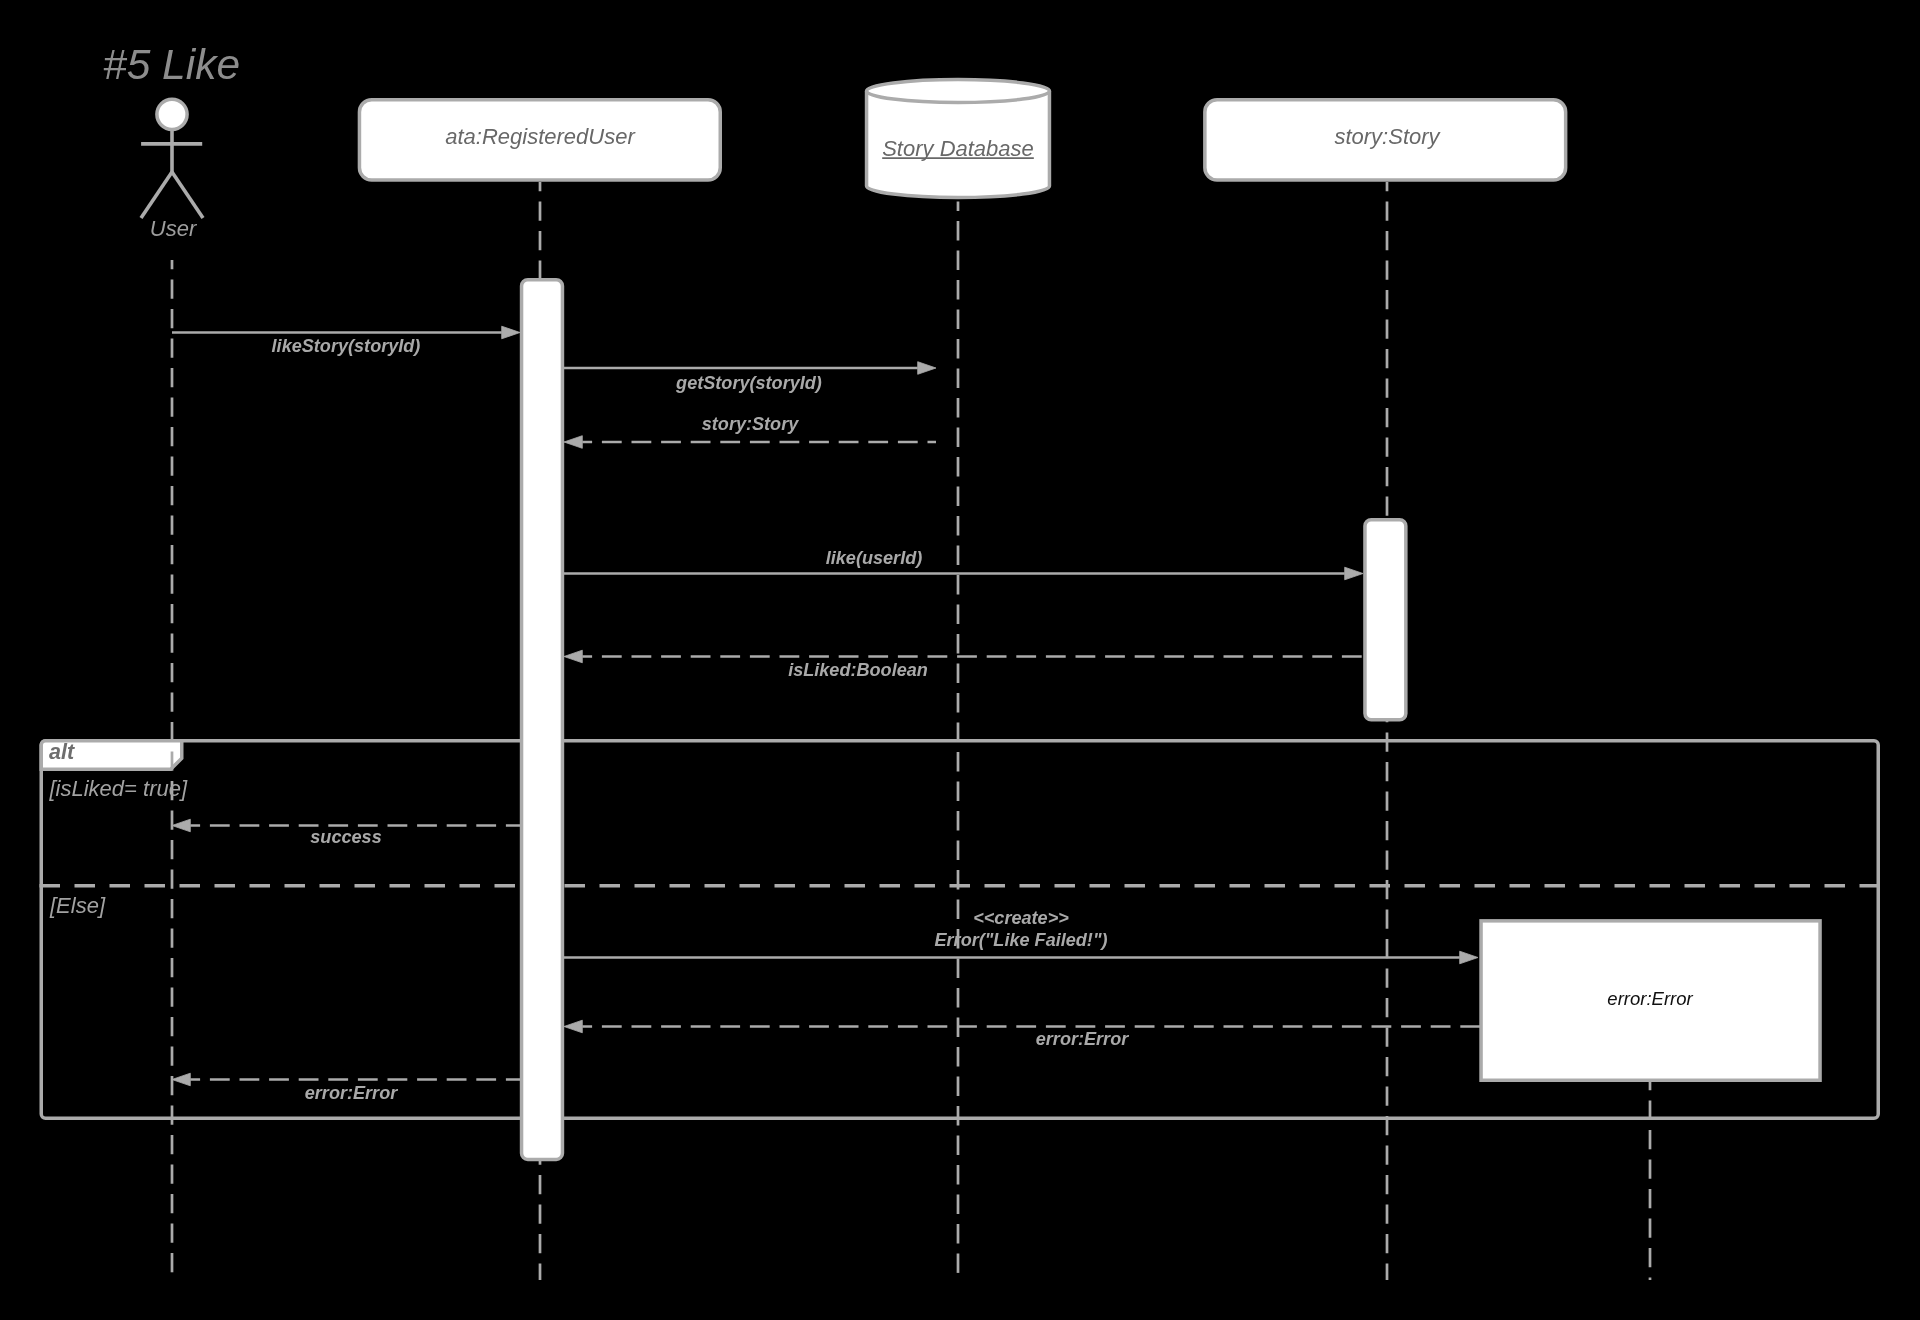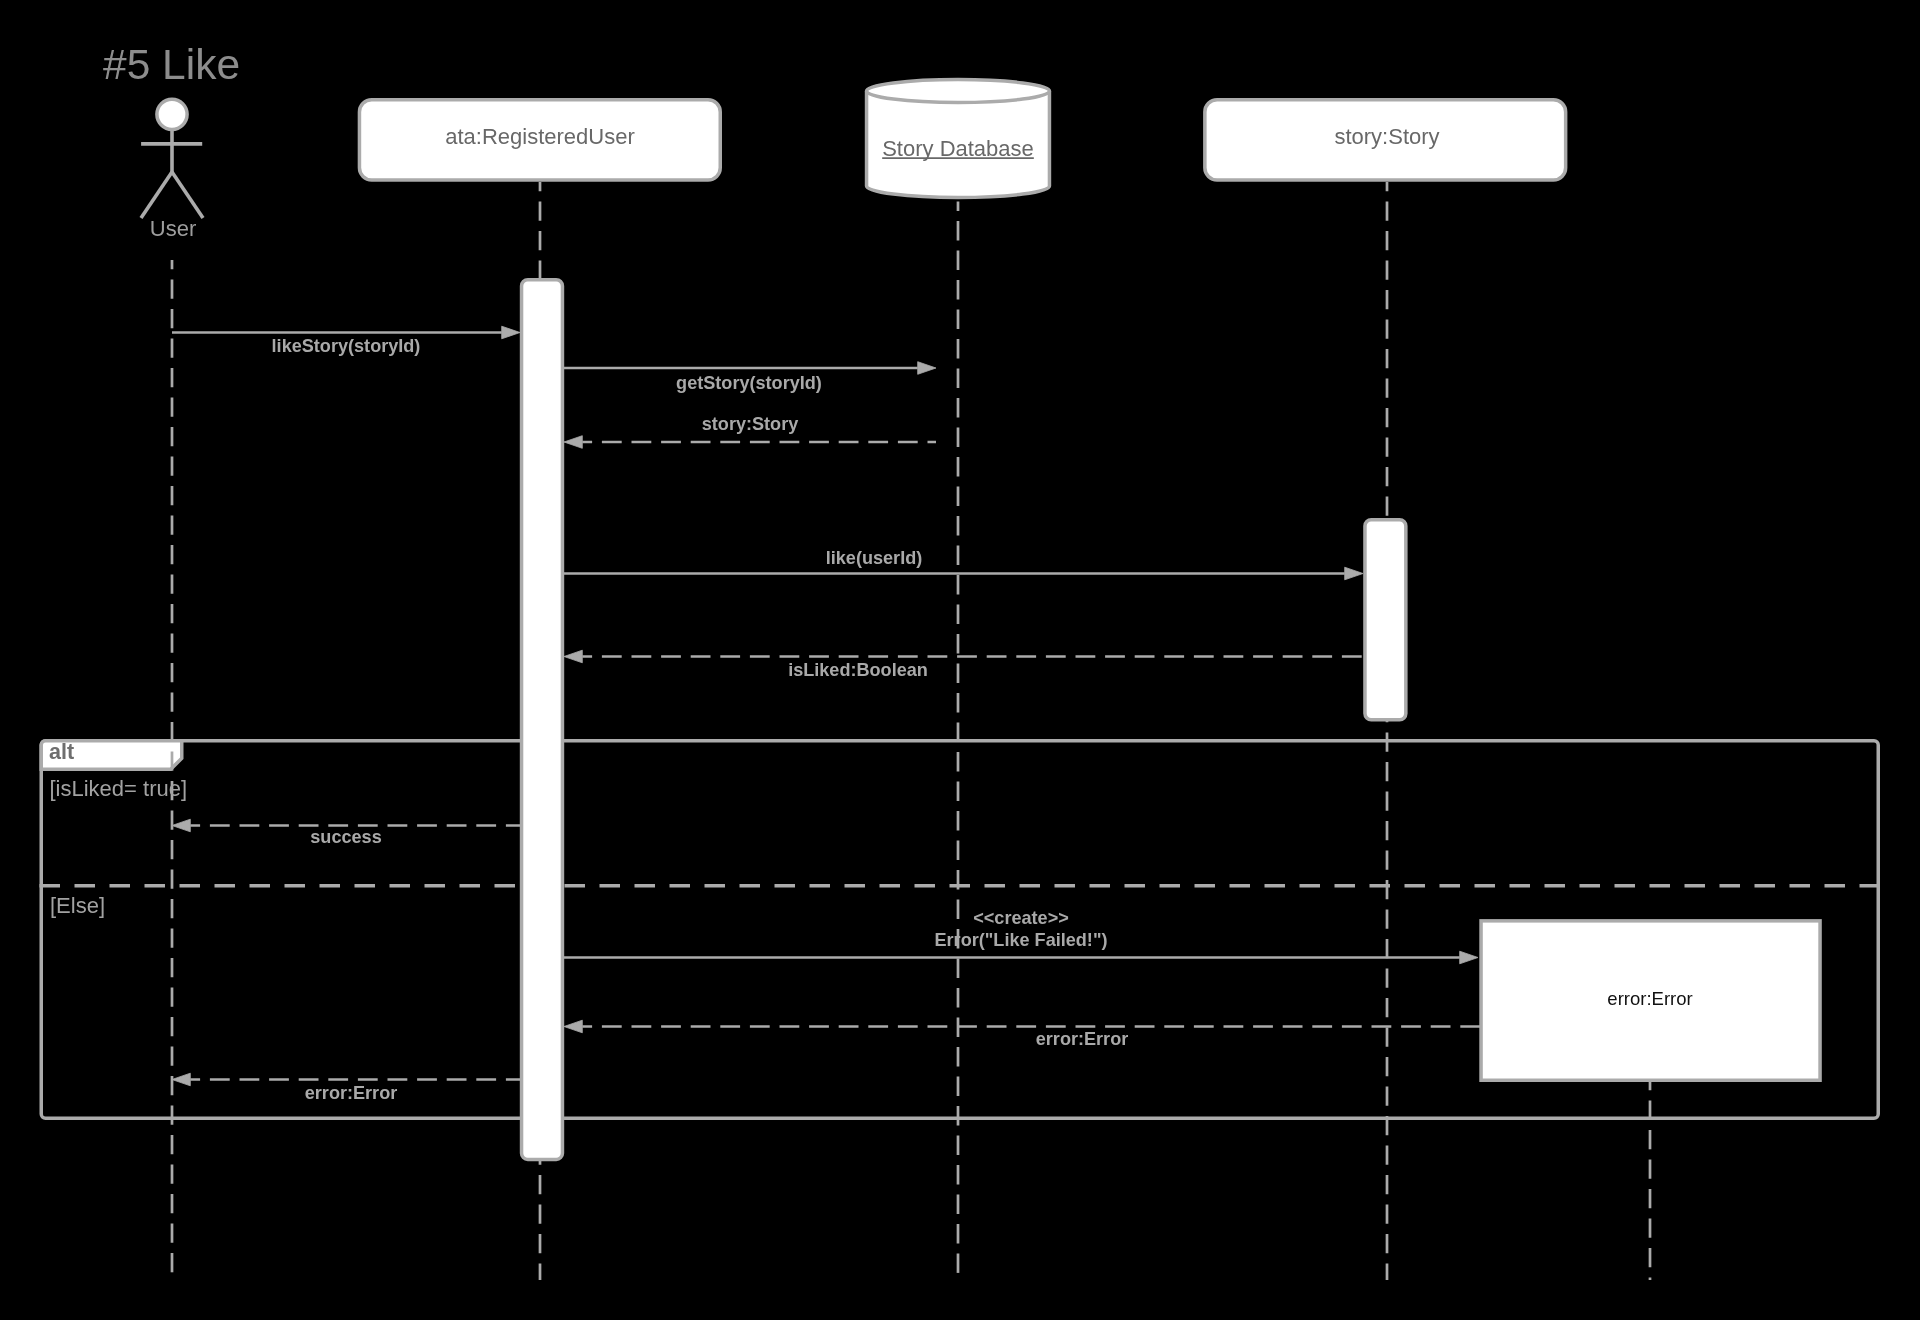--- a/index.html
+++ b/index.html
@@ -1,18 +1,18 @@
 <!DOCTYPE html>
 <html><head>
 <meta charset="utf-8">
 <title>UML Sequence Diagram</title>
 <style>
   html,body{margin:0;padding:0;background:#000000;-webkit-font-smoothing:antialiased;}
   #stage{position:relative;width:1920px;height:1288px;background:#000000;overflow:hidden;
-         will-change:transform;transform:translateZ(0);}
+         will-change:transform;transform:translateZ(0);font-style:italic;}
   svg{display:block;}
   text{dominant-baseline:alphabetic;-webkit-font-smoothing:antialiased;
        text-decoration-skip-ink:none;-webkit-text-decoration-skip:none;}
   .ttl{font-family:"Liberation Sans",sans-serif;font-size:42.5px;fill:#8d8d8d;}
   .boxlbl{font-family:"Liberation Sans",sans-serif;font-size:22px;fill:#686868;}
   .actorlbl{font-family:"Liberation Sans",sans-serif;font-size:22px;fill:#9d9d9d;}
   .darklbl{font-family:"Liberation Sans",sans-serif;font-size:18.5px;fill:#111111;}
   .msg{font-family:"Liberation Sans",sans-serif;font-size:18.1px;font-weight:bold;fill:#a9a9a9;}
   .guard{font-family:"Liberation Sans",sans-serif;font-size:22px;fill:#a2a2a2;}
   .frag{font-family:"Liberation Sans",sans-serif;font-size:21.5px;font-weight:bold;fill:#6e6e6e;}

